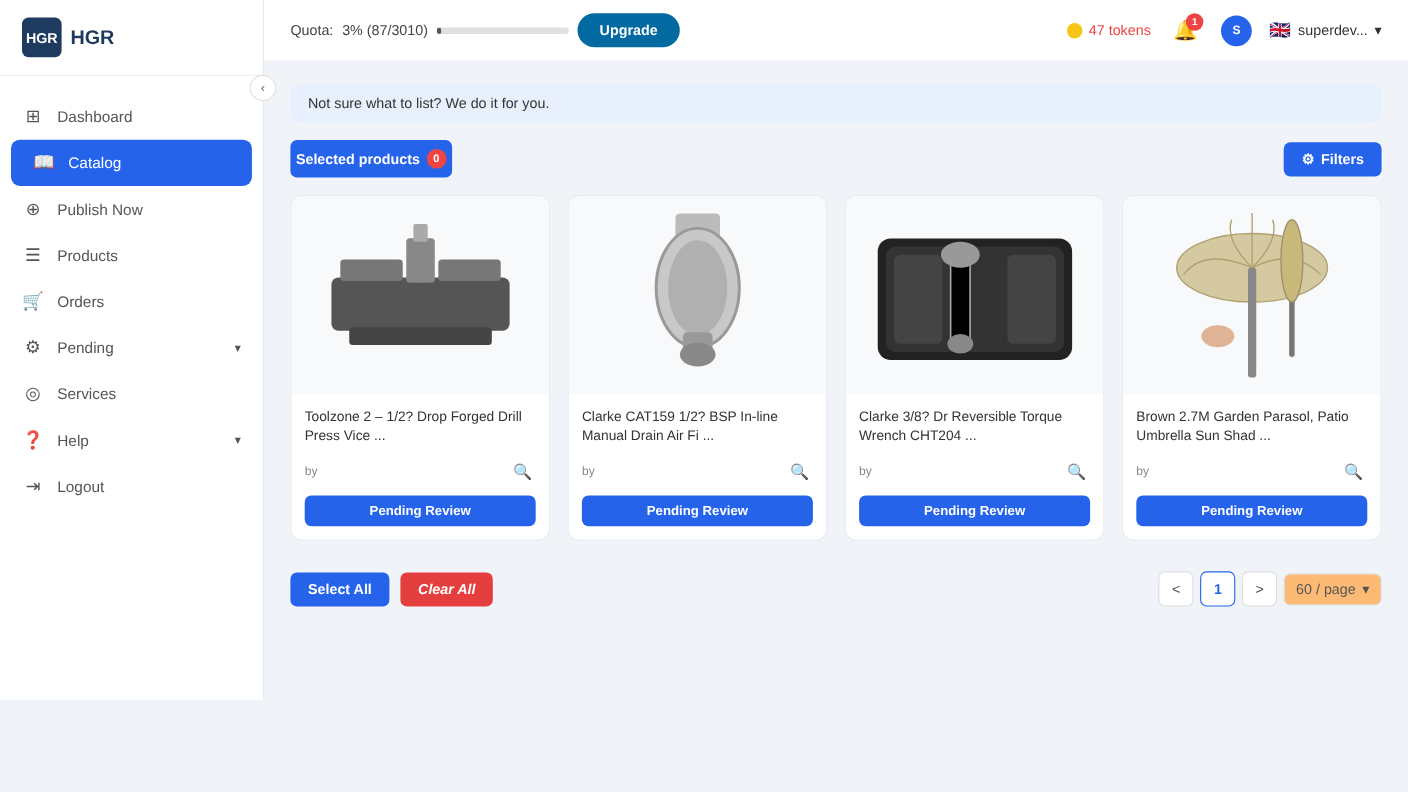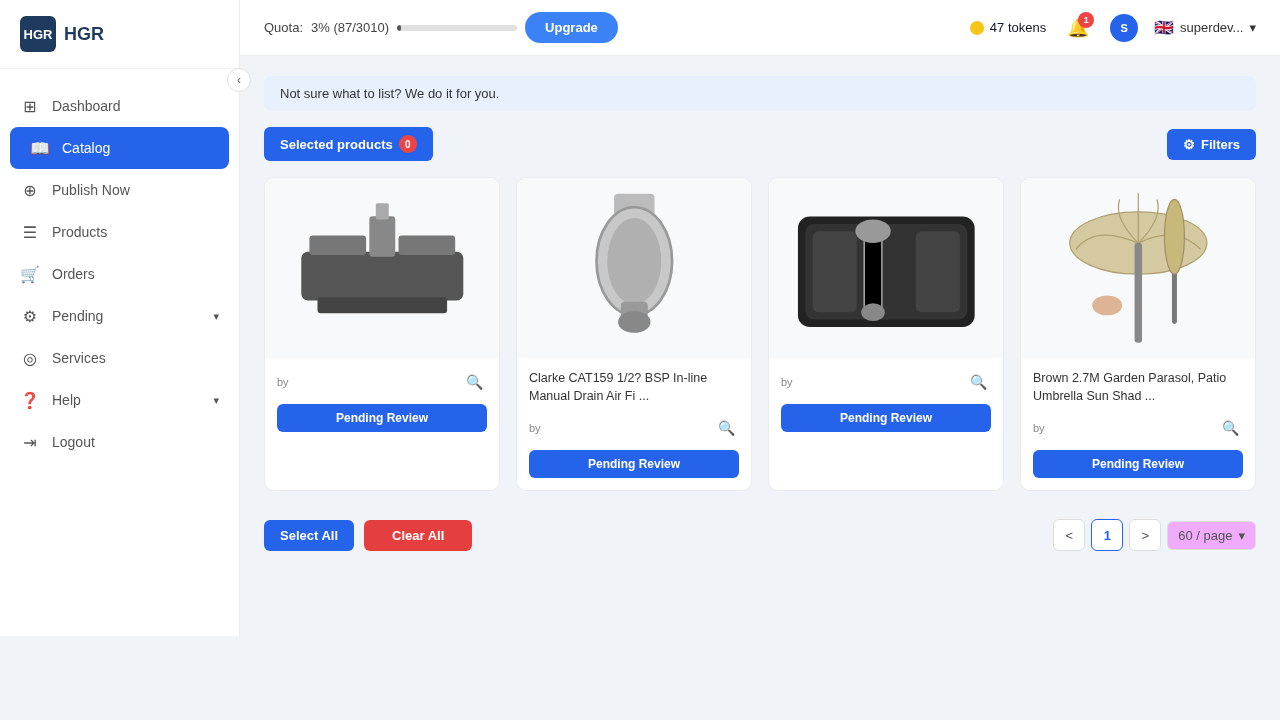--- a/index.html
+++ b/index.html
@@ -130,40 +130,40 @@
       border-radius: 3px;
       overflow: hidden;
     }
     .quota-fill {
       height: 100%;
       background: #555;
       border-radius: 3px;
       width: 3%;
     }
     .upgrade-btn {
-      background: #3b82f6;
+      background: #0369a1;
       color: #fff;
       border: none;
       border-radius: 20px;
       padding: 8px 20px;
       font-size: 13px;
       font-weight: 600;
       cursor: pointer;
     }
     .topbar-right {
       display: flex;
       align-items: center;
       gap: 16px;
     }
     .tokens {
       display: flex;
       align-items: center;
       gap: 6px;
       font-size: 13px;
-      color: #0f172a;
+      color: #ef4444;
       font-weight: 500;
     }
     .token-dot {
       width: 14px;
       height: 14px;
       background: #f5c518;
       border-radius: 50%;
     }
     .bell-btn {
       position: relative;
@@ -234,21 +234,21 @@
       display: flex;
       align-items: center;
       justify-content: space-between;
       margin-bottom: 16px;
     }
     .selected-products-btn {
       background: #2563eb;
       color: #fff;
       border: none;
       border-radius: 6px;
-      padding: 8px 16px;
+      padding: 8px 5px;
       font-size: 13px;
       font-weight: 600;
       cursor: pointer;
       display: flex;
       align-items: center;
       gap: 6px;
       position: relative;
     }
     .count-badge {
       background: #ef4444;
@@ -363,24 +363,25 @@
       padding: 8px 16px;
       font-size: 13px;
       font-weight: 600;
       cursor: pointer;
     }
     .clear-all-btn {
       background: #e53e3e;
       color: #fff;
       border: none;
       border-radius: 6px;
-      padding: 8px 28px;
+      padding: 8px 16px;
       font-size: 13px;
       font-weight: 600;
       cursor: pointer;
+      font-style: italic;
     }
     .pagination {
       display: flex;
       align-items: center;
       gap: 6px;
     }
     .page-btn {
       width: 32px;
       height: 32px;
       border: 1px solid #ddd;
@@ -394,21 +395,21 @@
       color: #555;
     }
     .page-btn.active {
       background: #fff;
       border-color: #2563eb;
       color: #2563eb;
       font-weight: 700;
     }
     .per-page-select {
       border: 1px solid #ddd;
-      background: #f0abfc;
+      background: #fdba74;
       border-radius: 6px;
       padding: 6px 10px;
       font-size: 13px;
       color: #555;
       cursor: pointer;
       display: flex;
       align-items: center;
       gap: 6px;
     }
   </style>
@@ -527,20 +528,21 @@
 
             <rect x="10" y="40" width="100" height="30" rx="4" fill="#555"></rect>
             <rect x="15" y="30" width="35" height="12" rx="2" fill="#777"></rect>
             <rect x="70" y="30" width="35" height="12" rx="2" fill="#777"></rect>
             <rect x="52" y="18" width="16" height="25" rx="2" fill="#888"></rect>
             <rect x="56" y="10" width="8" height="10" rx="1" fill="#aaa"></rect>
             <rect x="20" y="68" width="80" height="10" rx="2" fill="#444"></rect>
           </svg>
         </div>
         <div class="product-info">
+          <div class="product-title">Toolzone 2 – 1/2? Drop Forged Drill Press Vice ...</div>
           <div class="product-meta">
             <span class="by-label">by</span>
             <span class="search-icon-btn">🔍</span>
           </div>
           <button class="pending-btn">Pending Review</button>
         </div>
       </div>
 
       <div class="product-card">
         <div class="product-img">
@@ -572,20 +574,21 @@
 
             <rect x="55" y="30" width="12" height="55" rx="4" fill="#silver" stroke="#aaa" stroke-width="1"></rect>
             <ellipse cx="61" cy="30" rx="12" ry="8" fill="#999"></ellipse>
             <ellipse cx="61" cy="85" rx="8" ry="6" fill="#888"></ellipse>
 
             <rect x="20" y="30" width="30" height="55" rx="4" fill="#444"></rect>
             <rect x="90" y="30" width="30" height="55" rx="4" fill="#444"></rect>
           </svg>
         </div>
         <div class="product-info">
+          <div class="product-title">Clarke 3/8? Dr Reversible Torque Wrench CHT204 ...</div>
           <div class="product-meta">
             <span class="by-label">by</span>
             <span class="search-icon-btn">🔍</span>
           </div>
           <button class="pending-btn">Pending Review</button>
         </div>
       </div>
 
       <div class="product-card">
         <div class="product-img">

